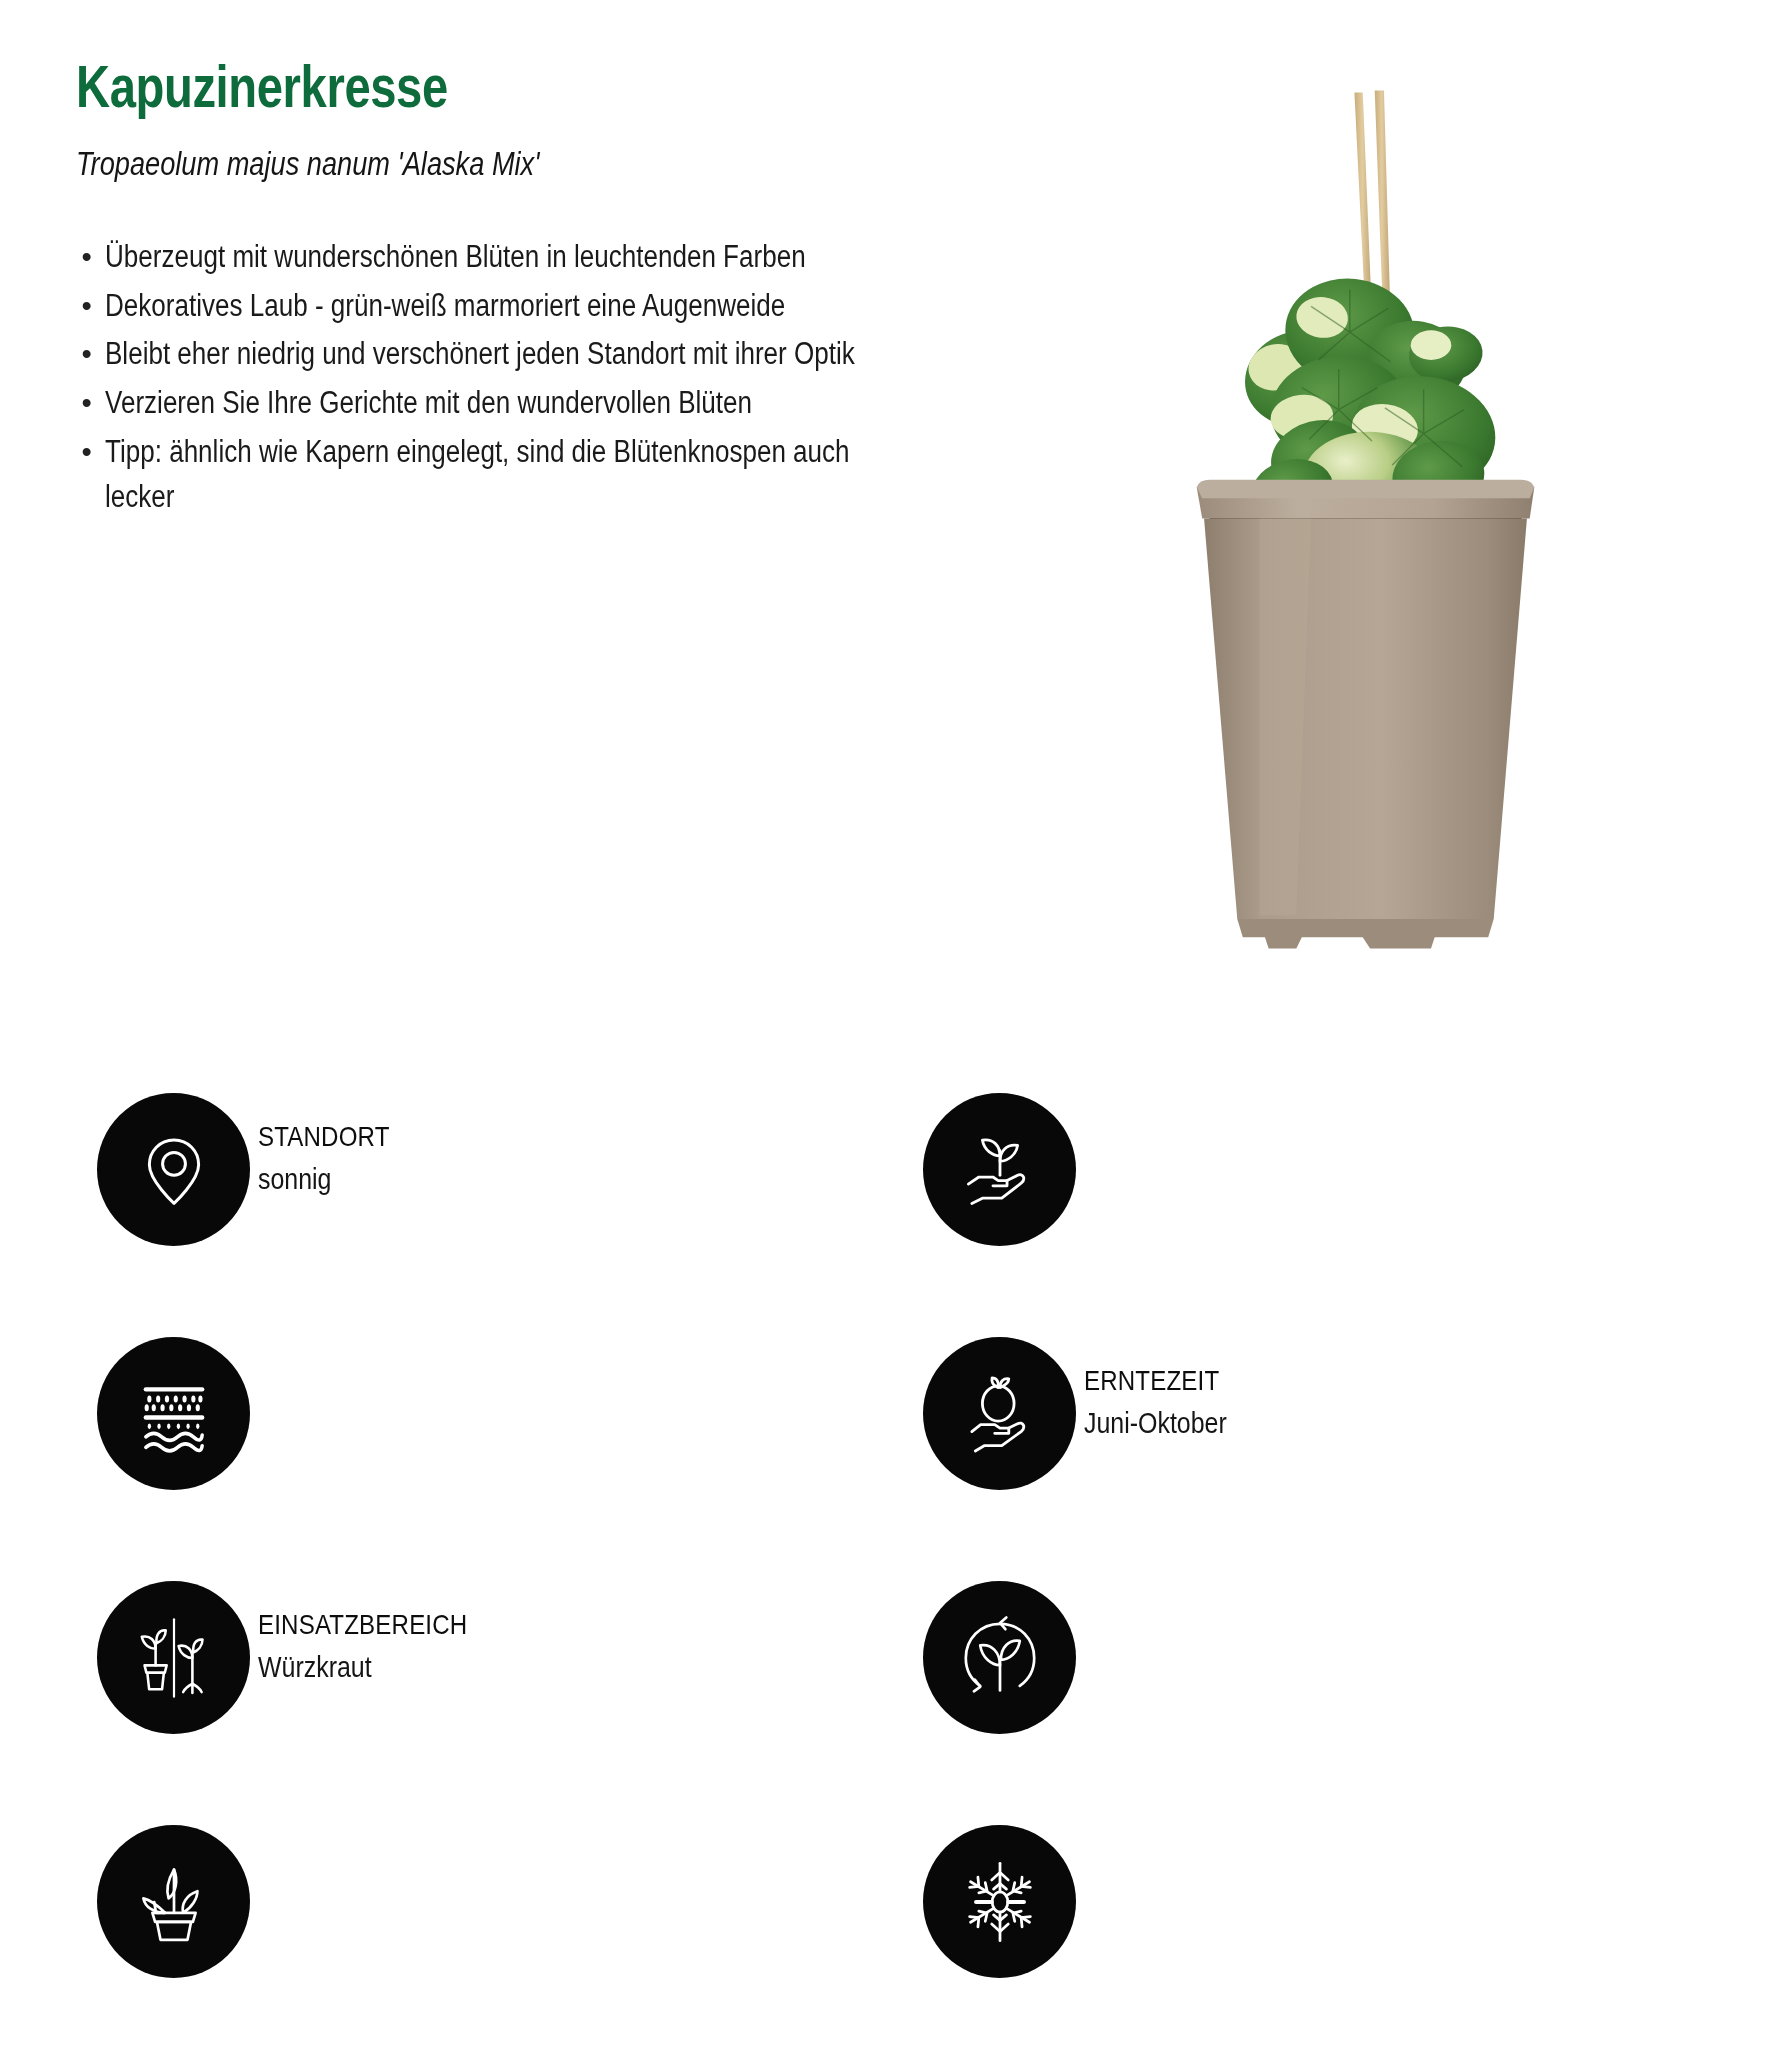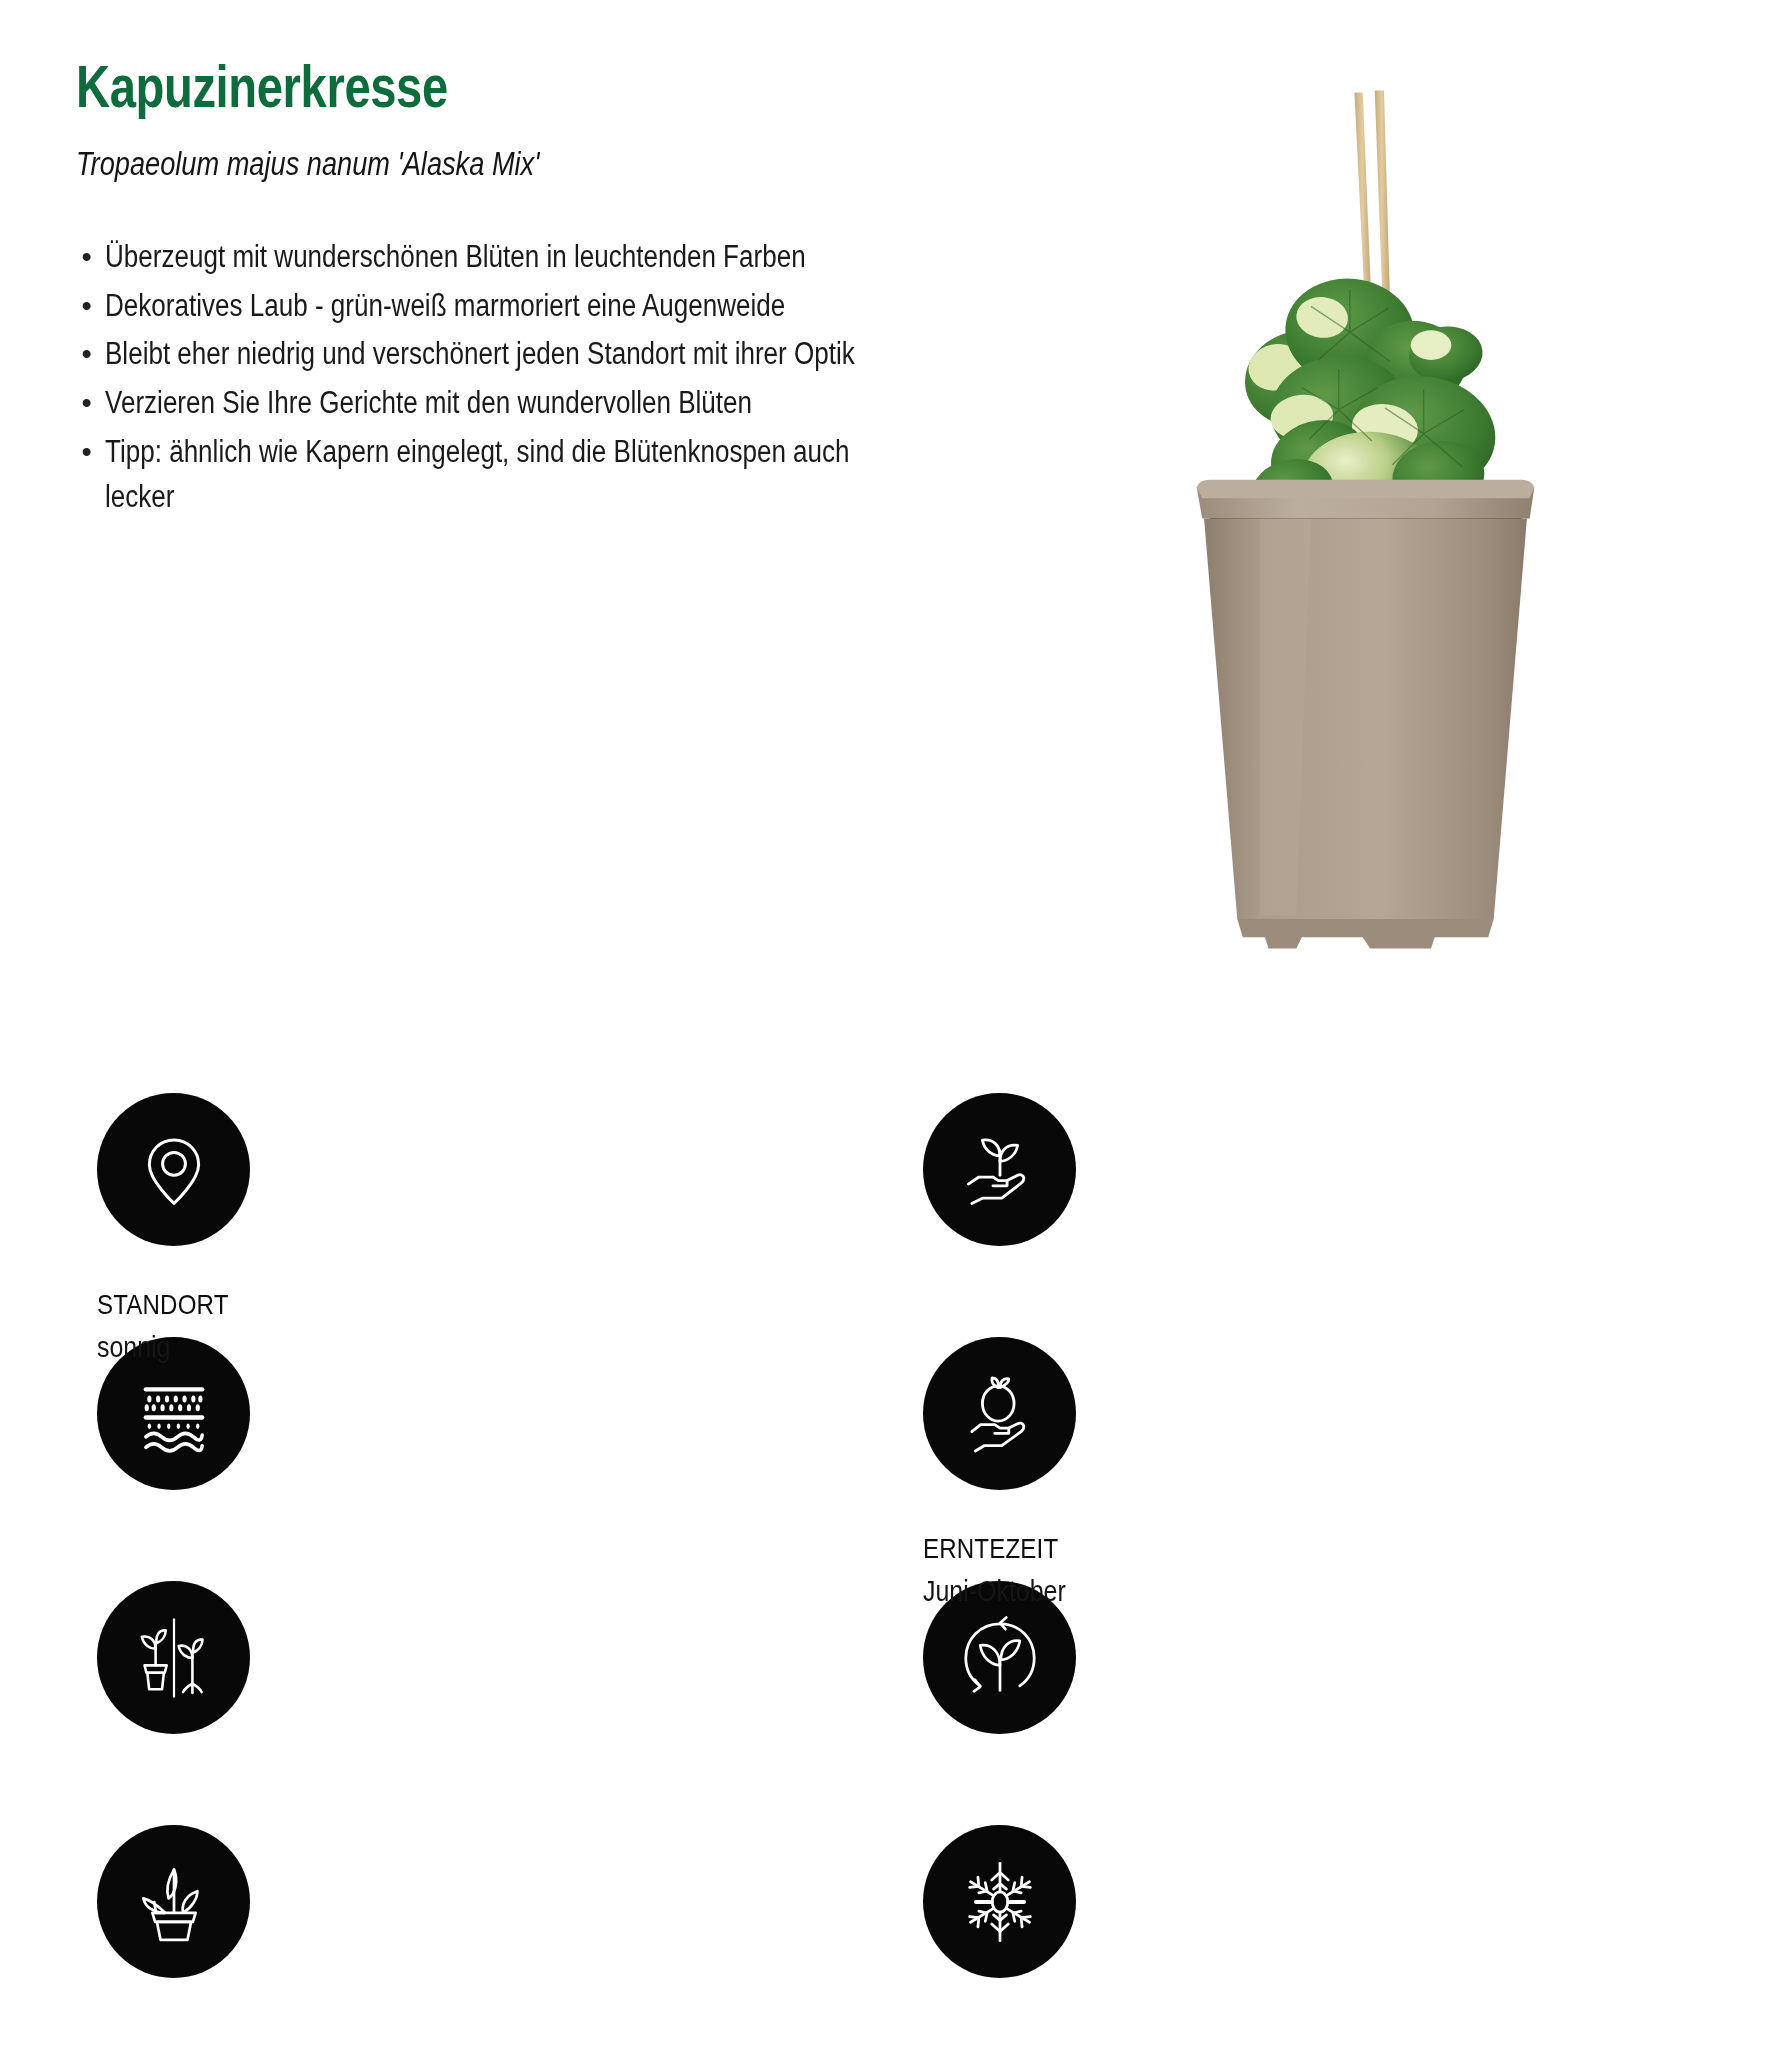--- a/index.html
+++ b/index.html
@@ -108,22 +108,21 @@
     display: grid;
     grid-template-columns: 826px 849px;
     grid-auto-rows: 244px;
     padding-left: 97px;
     box-sizing: border-box;
   }
 
   .attribute-cell {
     display: flex;
     align-items: flex-start;
-    gap: 15px;
-    flex-direction: column;
+    gap: 8px;
   }
 
   .icon-badge {
     flex: 0 0 auto;
     width: 153px;
     height: 153px;
     border-radius: 50%;
     background: #080808;
     display: flex;
     align-items: center;
@@ -393,20 +392,24 @@
         <path d="M31 34 C36 32 41 27 41 20 C34 19 30 25 31 34 Z"></path>
         <path d="M18 58 H42 L40 66 H20 Z"></path>
         <path d="M21 66 H39 L37 84 H23 Z"></path>
 
         <path d="M70 78 L70 44"></path>
         <path d="M70 50 C64 50 57 46 55 37 C64 35 70 41 70 50 Z"></path>
         <path d="M71 44 C76 42 81 37 81 30 C74 29 70 35 71 44 Z"></path>
         <path d="M70 78 C66 80 62 83 60 87 M70 78 C74 80 78 83 80 87 M70 78 L70 88"></path>
       </svg>
     </div>
+    <div class="attribute-text">
+      <div class="attribute-label">EINSATZBEREICH</div>
+      <div class="attribute-value">Würzkraut</div>
+    </div>
   </div>
 
   <div class="attribute-cell">
     <div class="icon-badge">
       <svg width="90" height="90" viewBox="0 0 100 100" fill="none" stroke="#ffffff" stroke-width="3" stroke-linecap="round" stroke-linejoin="round">
         <path d="M50 12 C28 12 12 29 12 50 C12 63 18 74 28 81"></path>
         <path d="M50 12 C72 12 88 29 88 50 C88 63 82 74 72 81"></path>
         <path d="M56 18 L50 11 L57 5"></path>
         <path d="M22 74 L28 82 L21 87"></path>
         <path d="M50 86 L50 50"></path>

